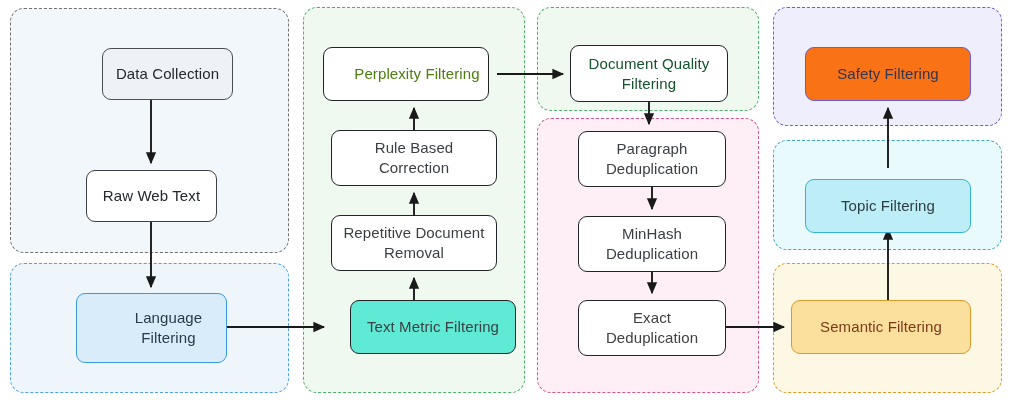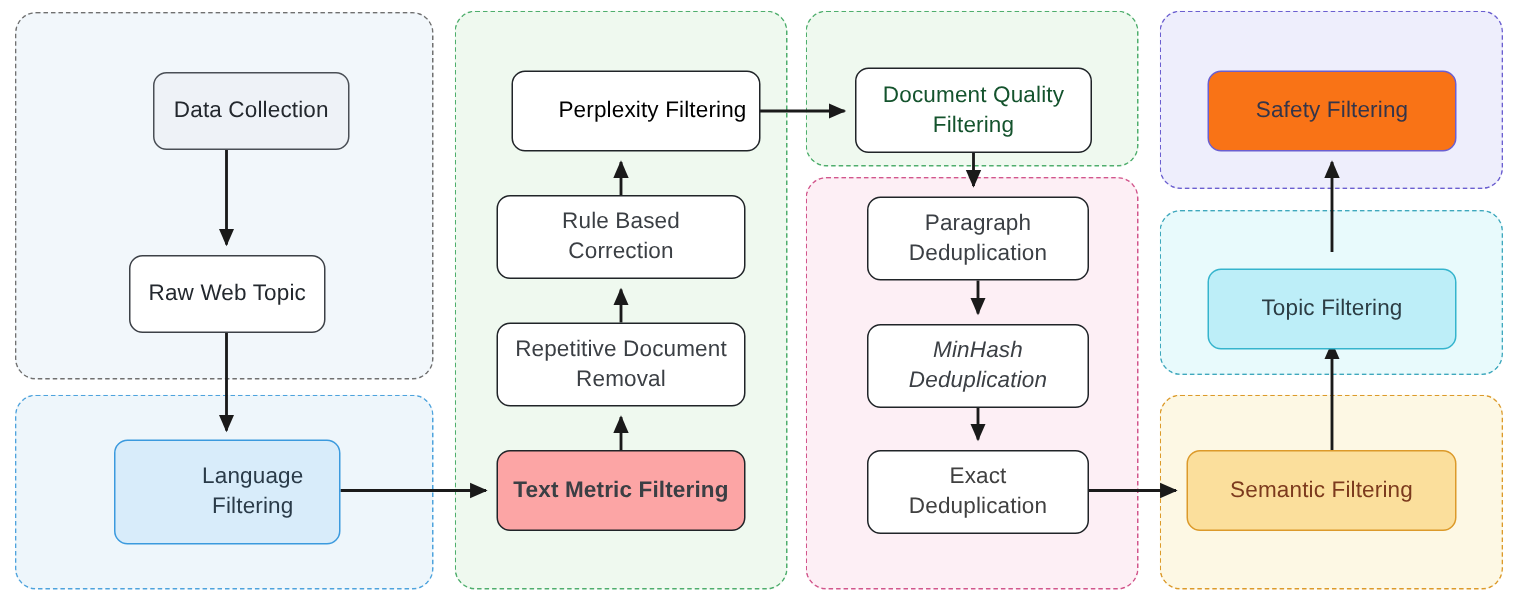--- a/index.html
+++ b/index.html
@@ -82,44 +82,44 @@
         <path d="M 726 327 L 784 327" stroke="#1a1a1a" stroke-width="1.9" fill="none" marker-end="url(#arrowhead)"></path>
         <path d="M 888 300 L 888 229" stroke="#1a1a1a" stroke-width="1.9" fill="none" marker-end="url(#arrowhead)"></path>
         <path d="M 888 168 L 888 108" stroke="#1a1a1a" stroke-width="1.9" fill="none" marker-end="url(#arrowhead)"></path>
       </g>
   </svg>
   <div id="nodes-layer">
       <div class="node" style="left: 86px; top: 48px; width: 131px; height: 52px; background: rgb(238, 242, 247); border-color: rgb(74, 79, 86); color: rgb(35, 40, 46); margin-left: 16px;">
         <span>Data Collection</span>
       </div>
       <div class="node" style="left: 86px; top: 170px; width: 131px; height: 52px; background: rgb(255, 255, 255); border-color: rgb(61, 65, 71); color: rgb(35, 40, 46);">
-        <span>Raw Web Topic</span>
+        <span>Raw Web Text</span>
       </div>
       <div class="node" style="left: 76px; top: 293px; width: 151px; height: 70px; background: rgb(216, 236, 250); border-color: rgb(59, 154, 222); color: rgb(42, 59, 73); padding-left: 40px;">
         <span>Language<br>Filtering</span>
       </div>
-      <div class="node" style="left: 331px; top: 300px; width: 166px; height: 54px; background: #fca5a5; border-color: rgb(32, 36, 40); color: rgb(59, 63, 68); font-weight: bold;">
+      <div class="node" style="left: 350px; top: 300px; width: 166px; height: 54px; background: #5eead4; border-color: rgb(32, 36, 40); color: rgb(59, 63, 68);">
         <span>Text Metric Filtering</span>
       </div>
       <div class="node" style="left: 331px; top: 215px; width: 166px; height: 56px; background: rgb(255, 255, 255); border-color: rgb(32, 36, 40); color: rgb(59, 63, 68);">
         <span>Repetitive Document<br>Removal</span>
       </div>
       <div class="node" style="left: 331px; top: 130px; width: 166px; height: 56px; background: rgb(255, 255, 255); border-color: rgb(32, 36, 40); color: rgb(59, 63, 68); align-items: center;">
         <span>Rule Based<br>Correction</span>
       </div>
-      <div class="node" style="left: 341px; top: 47px; width: 166px; height: 54px; background: rgb(255, 255, 255); border-color: rgb(32, 36, 40); color: #000000; padding-left: 28px;">
+      <div class="node" style="left: 323px; top: 47px; width: 166px; height: 54px; background: rgb(255, 255, 255); border-color: rgb(32, 36, 40); color: #4d7c0f; padding-left: 28px;">
         <span>Perplexity Filtering</span>
       </div>
       <div class="node" style="left: 570px; top: 45px; width: 158px; height: 57px; background: rgb(255, 255, 255); border-color: rgb(32, 36, 40); color: #14532d;">
         <span>Document Quality<br>Filtering</span>
       </div>
       <div class="node" style="left: 578px; top: 131px; width: 148px; height: 56px; background: rgb(255, 255, 255); border-color: rgb(32, 36, 40); color: rgb(59, 63, 68);">
         <span>Paragraph<br>Deduplication</span>
       </div>
-      <div class="node" style="left: 578px; top: 216px; width: 148px; height: 56px; background: rgb(255, 255, 255); border-color: rgb(32, 36, 40); color: rgb(59, 63, 68); font-style: italic;">
+      <div class="node" style="left: 578px; top: 216px; width: 148px; height: 56px; background: rgb(255, 255, 255); border-color: rgb(32, 36, 40); color: rgb(59, 63, 68);">
         <span>MinHash<br>Deduplication</span>
       </div>
       <div class="node" style="left: 578px; top: 300px; width: 148px; height: 56px; background: rgb(255, 255, 255); border-color: rgb(32, 36, 40); color: #404040;">
         <span>Exact<br>Deduplication</span>
       </div>
       <div class="node" style="left: 805px; top: 47px; width: 166px; height: 54px; background: #f97316; border-color: rgb(107, 95, 208); color: rgb(51, 53, 74);">
         <span>Safety Filtering</span>
       </div>
       <div class="node" style="left: 805px; top: 168px; width: 166px; height: 54px; background: rgb(189, 238, 248); border-color: rgb(53, 180, 205); color: rgb(44, 61, 68); margin-top: 11px;">
         <span>Topic Filtering</span>

